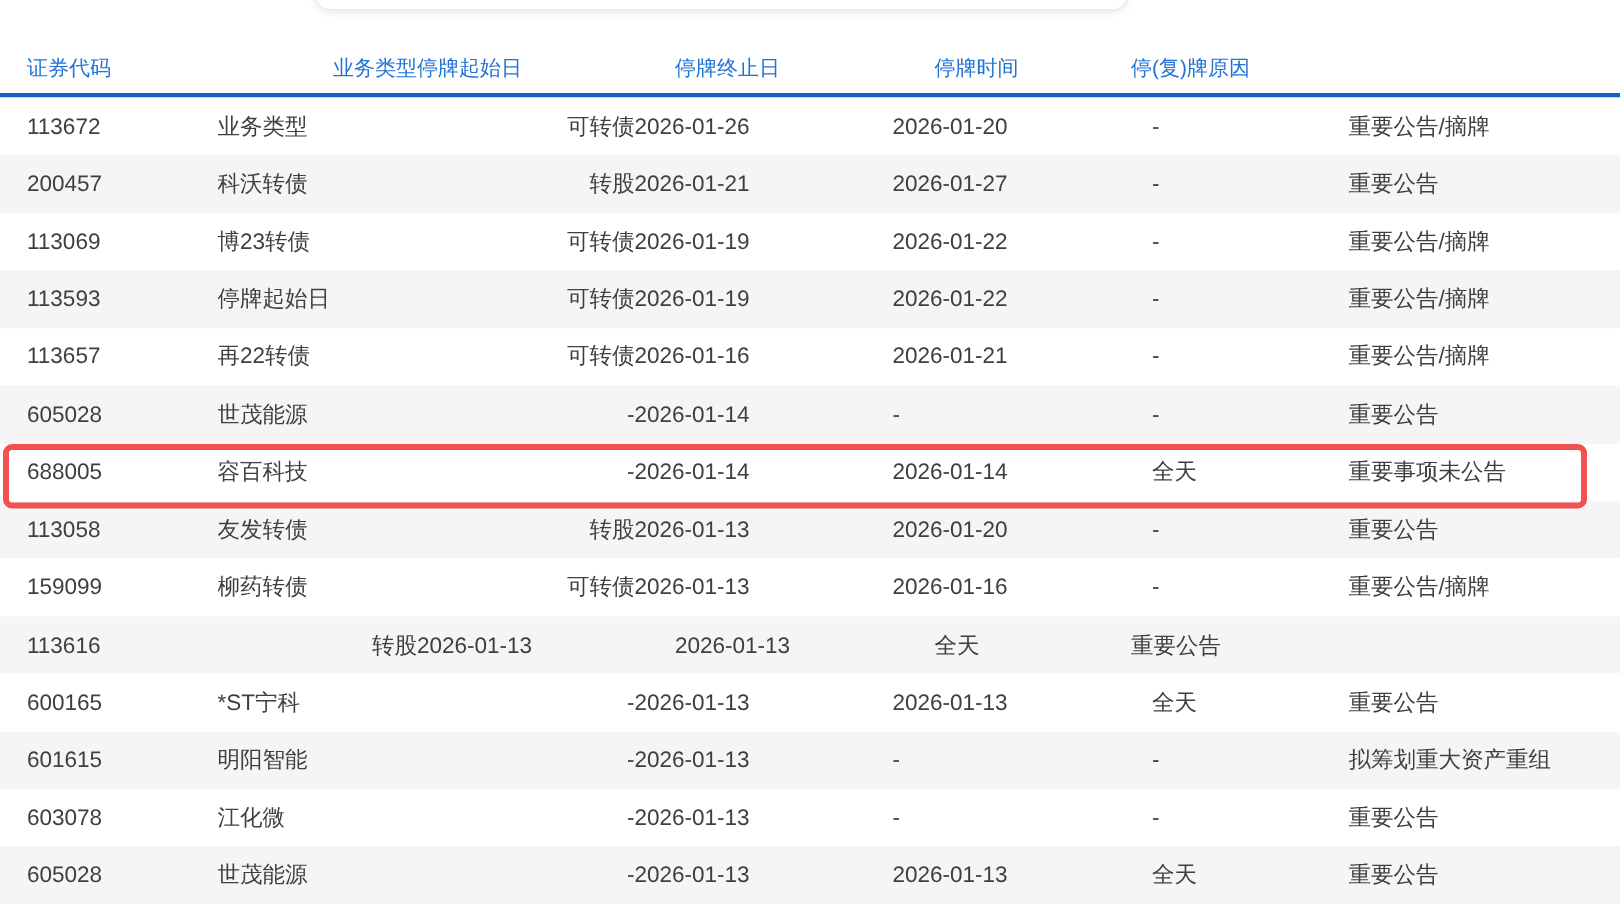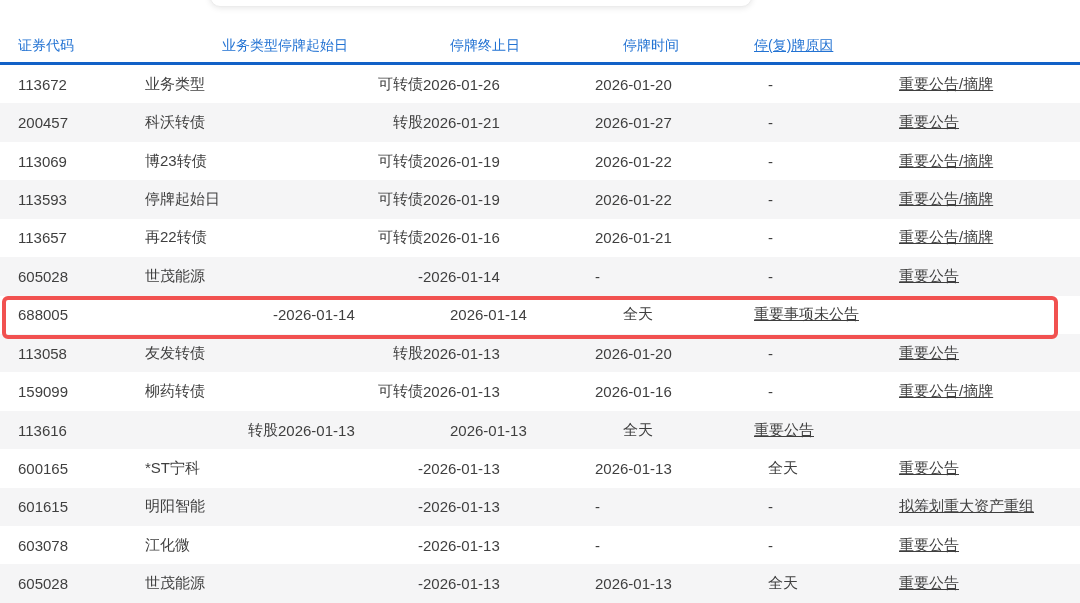--- a/index.html
+++ b/index.html
@@ -69,21 +69,21 @@
     white-space: nowrap;
     overflow: hidden;
     flex: 0 0 auto;
   }
   .c0 { width: 127px; }
   .c1 { width: 145px; }
   .c2 { width: 133px; text-align: right; }
   .c3 { width: 172px; }
   .c4 { width: 173px; }
   .c5 { width: 131px; }
-  .c6 { width: 181px; text-decoration: underline; }
+  .c6 { width: 181px; }
   
   .highlight-box {
     position: absolute;
     left: 2px;
     top: 296px;
     width: 1056px;
     height: 43px;
     box-sizing: border-box;
     border: 4px solid var(--highlight, #f15150);
     border-radius: 6px;
@@ -157,20 +157,21 @@
     <div class="cell c0">605028</div>
     <div class="cell c1">世茂能源</div>
     <div class="cell c2">-</div>
     <div class="cell c3">2026-01-14</div>
     <div class="cell c4">-</div>
     <div class="cell c5">-</div>
     <div class="cell c6">重要公告</div>
   </div>
       <div class="row">
     <div class="cell c0">688005</div>
+    <div class="cell c1">容百科技</div>
     <div class="cell c2">-</div>
     <div class="cell c3">2026-01-14</div>
     <div class="cell c4">2026-01-14</div>
     <div class="cell c5">全天</div>
     <div class="cell c6">重要事项未公告</div>
   </div>
       <div class="row alt">
     <div class="cell c0">113058</div>
     <div class="cell c1">友发转债</div>
     <div class="cell c2">转股</div>

